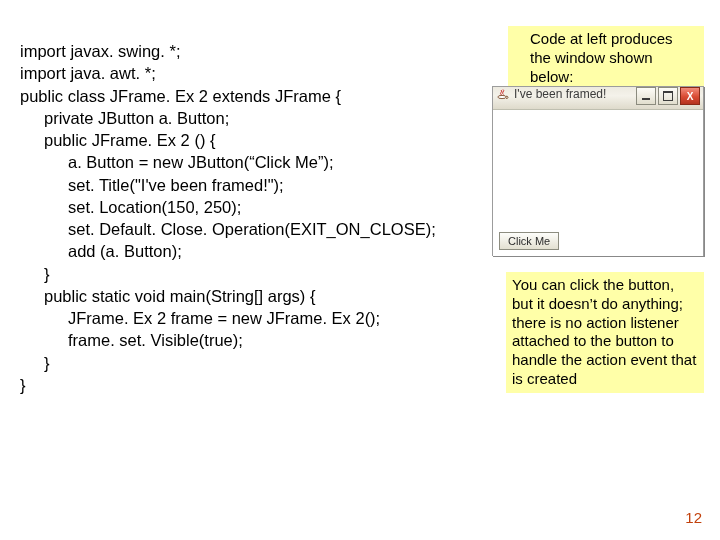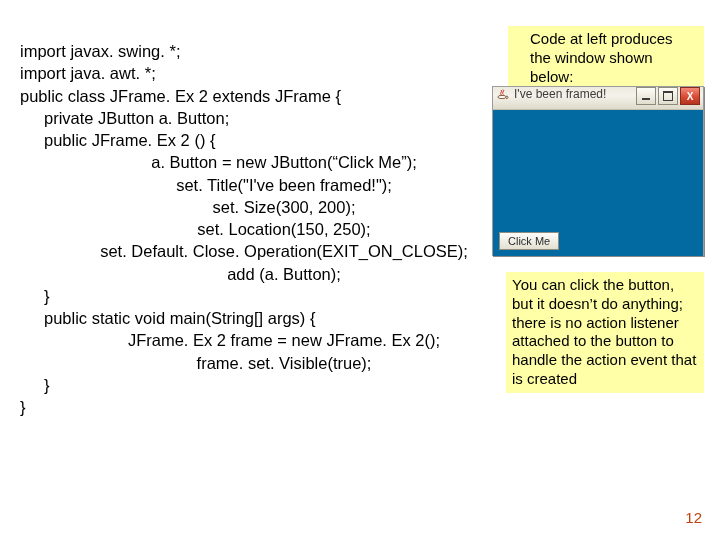--- a/index.html
+++ b/index.html
@@ -23,21 +23,21 @@
     position: absolute;
     left: 20px;
     top: 24px;
     width: 480px;
     line-height: 1.35;
     font-size: 16.5px;
     margin-top: 16px;
   }
   .line { white-space: pre; }
   .i1 { padding-left: 24px; }
-  .i2 { padding-left: 48px; text-align: center; }
+  .i2 { padding-left: 48px; }
   .caption1 {
     position: absolute;
     right: 16px;
     top: 26px;
     width: 196px;
     background: #ffffa8;
     padding: 4px 22px;
     font-size: 15px;
     line-height: 1.25;
     box-sizing: border-box;
@@ -112,21 +112,21 @@
     background: linear-gradient(180deg, #f28b7a 0%, #d94a33 55%, #b43420 100%);
     color: #fff;
     font-weight: bold;
     border: 1px solid #8a2a18;
   }
   .win-btn .min-ln { width:8px; height:2px; background:#3b3b3b; margin-top:6px;}
   .win-btn .max-sq { width:8px; height:7px; border:1px solid #3b3b3b; border-top-width:2px;}
   .winbody {
     position: relative;
     height: calc(100% - 22px);
-    background: #0369a1;
+    background: #ffffff;
     text-align: center;
   }
   .jbutton {
     position: absolute;
     left: 6px;
     bottom: 6px;
     padding: 2px 8px;
     background: linear-gradient(180deg, #fdfdfa 0%, #e3e0d1 100%);
     border: 1px solid #8d8d80;
     font-family: Tahoma, Arial, sans-serif;
@@ -141,21 +141,20 @@
 
   <div class="code-block">
     <div class="line">import javax. swing. *;</div>
     <div class="line">import java. awt. *;</div>
     <div class="line"></div>
     <div class="line">public class JFrame. Ex 2 extends JFrame {</div>
     <div class="line i1">private JButton a. Button;</div>
     <div class="line i1">public JFrame. Ex 2 () {</div>
     <div class="line i2">a. Button = new JButton(“Click Me”);</div>
     <div class="line i2">set. Title("I've been framed!");</div>
-    <div class="line i2">set. Size(300, 200);</div>
     <div class="line i2">set. Location(150, 250);</div>
     <div class="line i2">set. Default. Close. Operation(EXIT_ON_CLOSE);</div>
     <div class="line i2">add (a. Button);</div>
     <div class="line i1">}</div>
     <div class="line"></div>
     <div class="line i1">public static void main(String[] args) {</div>
     <div class="line i2">JFrame. Ex 2 frame = new JFrame. Ex 2();</div>
     <div class="line i2">frame. set. Visible(true);</div>
     <div class="line i1">}</div>
     <div class="line">}</div>

